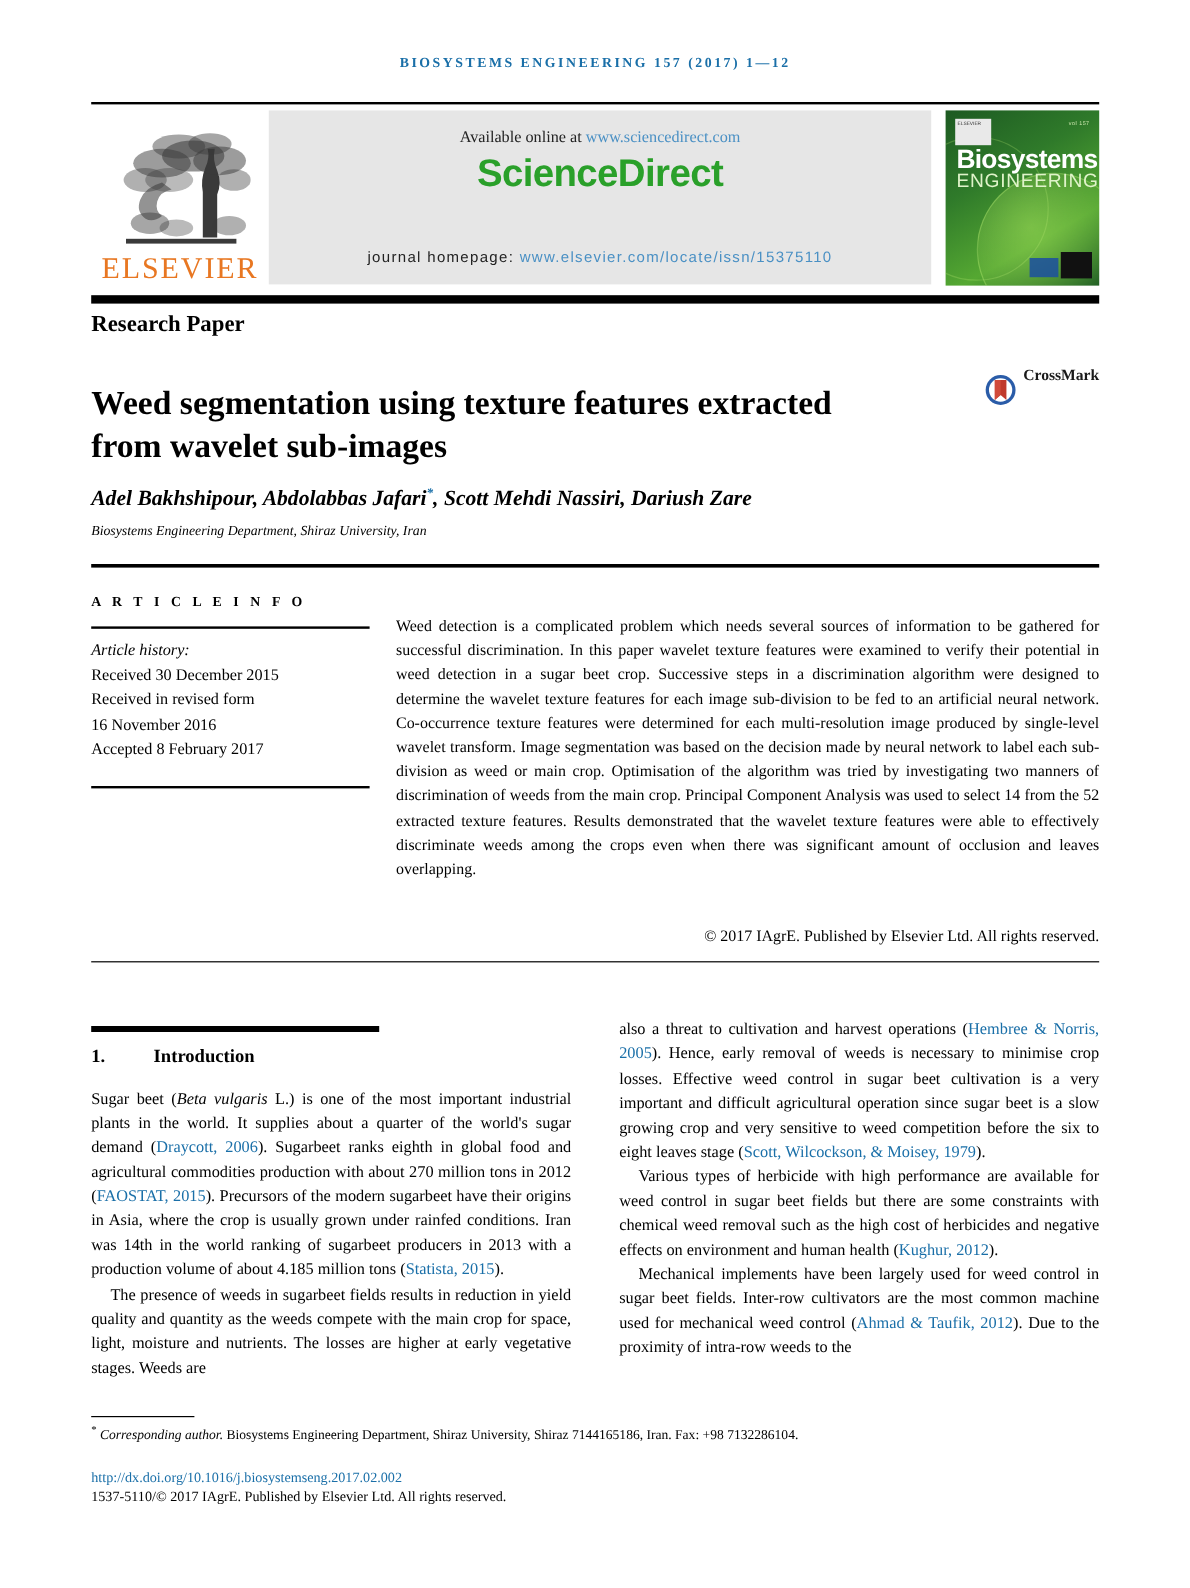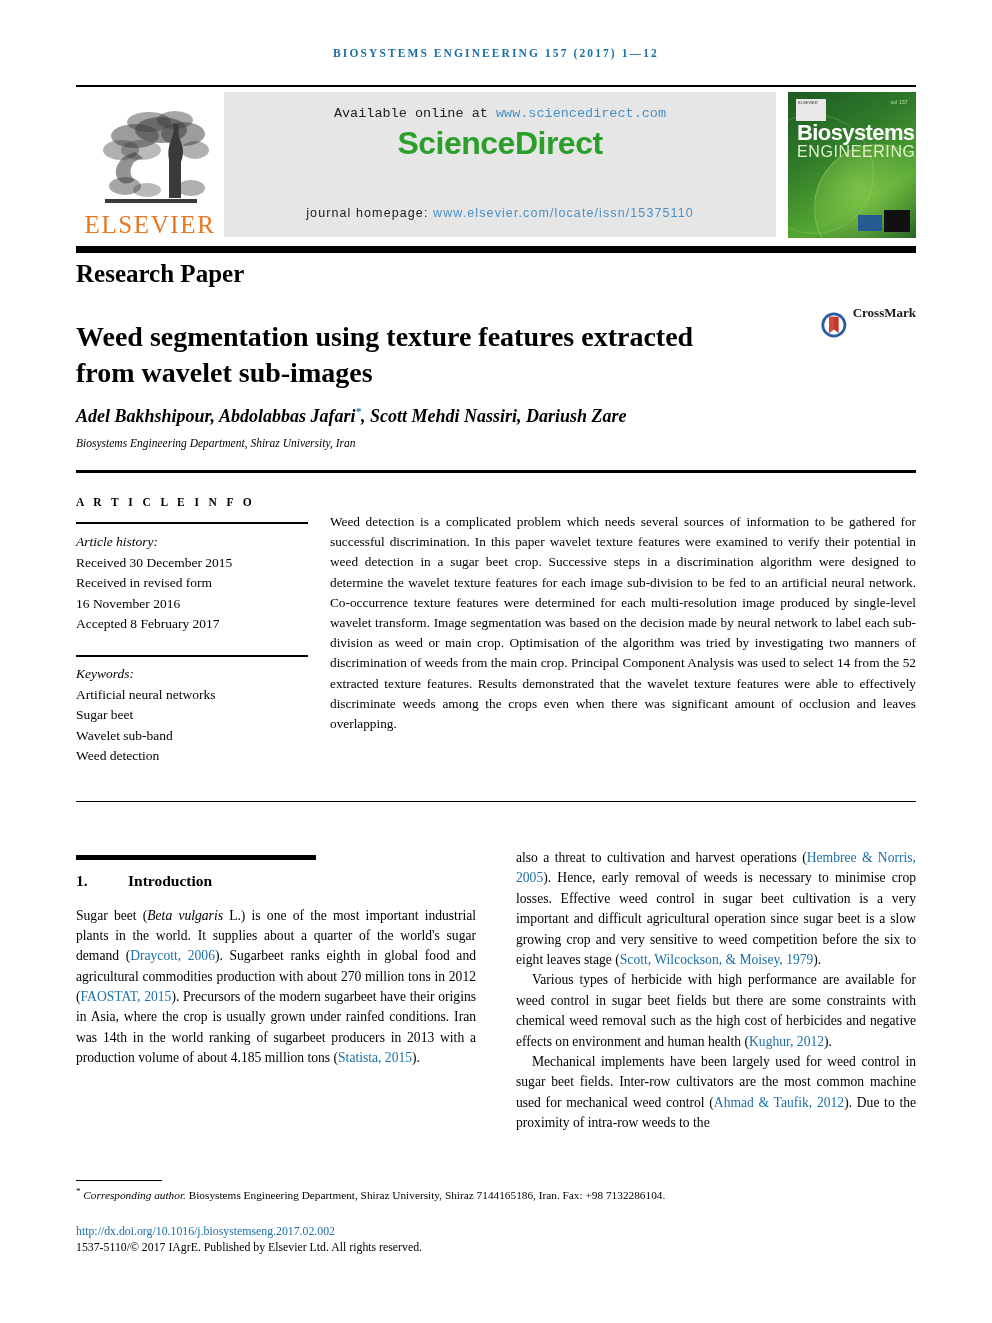--- a/index.html
+++ b/index.html
@@ -66,21 +66,21 @@
   .sd-box {
     position: absolute;
     left: 148px; top: 7px;
     width: 552px; height: 145px;
     background: #e6e6e6;
     display: flex;
     flex-direction: column;
     align-items: center;
   }
   .sd-avail {
-    font-family: Liberation Mono, monospace;
+    font-family: Liberation Serif, serif;
     font-size: 13.5px;
     color: #222;
     margin-top: 14px;
     text-align: center;
   }
   .sd-avail .lnk { color: #4a90c4; }
   .sd-word {
     font-family: "Liberation Sans", sans-serif;
     font-weight: bold;
     font-size: 32px;
@@ -147,21 +147,21 @@
   .rule-thick {
     position: absolute;
     left: 0; top: 161px; width: 840px; height: 7px;
     background: #000;
   }
 
   
   .section-label {
     position: absolute;
     left: 76px; top: 260px;
-    font-size: 25px;
+    font-size: 19px;
     font-weight: bold;
     font-family: "Liberation Serif", serif;
   }
   .article-title {
     position: absolute;
     left: 76px; top: 300px; width: 640px;
     font-size: 28px;
     font-weight: bold;
     line-height: 1.3;
     font-family: "Liberation Serif", serif;
@@ -403,39 +403,34 @@
   <div class="info-head">A R T I C L E   I N F O</div>
   <div class="info-rule1"></div>
   <div class="info-history">
     <div class="ital">Article history:</div>
     <div>Received 30 December 2015</div>
     <div>Received in revised form</div>
     <div>16 November 2016</div>
     <div>Accepted 8 February 2017</div>
   </div>
   <div class="info-rule2"></div>
-  <div class="info-keywords">
-    <div class="ital">Keywords:</div>
-    <div>Artificial neural networks</div>
-    <div>Sugar beet</div>
-    <div>Wavelet sub-band</div>
-    <div>Weed detection</div>
-  </div>
 
   <div class="abstract">Weed detection is a complicated problem which needs several sources of information to be gathered for successful discrimination. In this paper wavelet texture features were examined to verify their potential in weed detection in a sugar beet crop. Successive steps in a discrimination algorithm were designed to determine the wavelet texture features for each image sub-division to be fed to an artificial neural network. Co-occurrence texture features were determined for each multi-resolution image produced by single-level wavelet transform. Image segmentation was based on the decision made by neural network to label each sub-division as weed or main crop. Optimisation of the algorithm was tried by investigating two manners of discrimination of weeds from the main crop. Principal Component Analysis was used to select 14 from the 52 extracted texture features. Results demonstrated that the wavelet texture features were able to effectively discriminate weeds among the crops even when there was significant amount of occlusion and leaves overlapping.</div>
+  <div class="copyright">© 2017 IAgrE. Published by Elsevier Ltd. All rights reserved.</div>
 
   <div class="rule-thin"></div>
 
   <div class="col-left">
     <div class="intro-rule"></div>
     <div class="intro-head">
       <span class="num">1.</span><span>Introduction</span>
     </div>
     <div id="left-paras">
         <div class="body-p"><span>Sugar beet (</span><span class="ital">Beta vulgaris</span><span> L.) is one of the most important industrial plants in the world. It supplies about a quarter of the world's sugar demand (</span><span class="cite">Draycott, 2006</span><span>). Sugarbeet ranks eighth in global food and agricultural commodities production with about 270 million tons in 2012 (</span><span class="cite">FAOSTAT, 2015</span><span>). Precursors of the modern sugarbeet have their origins in Asia, where the crop is usually grown under rainfed conditions. Iran was 14th in the world ranking of sugarbeet producers in 2013 with a production volume of about 4.185 million tons (</span><span class="cite">Statista, 2015</span><span>).</span></div>
+        <div class="body-p"><span>The presence of weeds in sugarbeet fields results in reduction in yield quality and quantity as the weeds compete with the main crop for space, light, moisture and nutrients. The losses are higher at early vegetative stages. Weeds are</span></div>
       </div>
   </div>
 
   <div class="col-right">
     <div id="right-paras">
         <div class="body-p"><span>also a threat to cultivation and harvest operations (</span><span class="cite">Hembree &amp; Norris, 2005</span><span>). Hence, early removal of weeds is necessary to minimise crop losses. Effective weed control in sugar beet cultivation is a very important and difficult agricultural operation since sugar beet is a slow growing crop and very sensitive to weed competition before the six to eight leaves stage (</span><span class="cite">Scott, Wilcockson, &amp; Moisey, 1979</span><span>).</span></div>
         <div class="body-p"><span>Various types of herbicide with high performance are available for weed control in sugar beet fields but there are some constraints with chemical weed removal such as the high cost of herbicides and negative effects on environment and human health (</span><span class="cite">Kughur, 2012</span><span>).</span></div>
         <div class="body-p"><span>Mechanical implements have been largely used for weed control in sugar beet fields. Inter-row cultivators are the most common machine used for mechanical weed control (</span><span class="cite">Ahmad &amp; Taufik, 2012</span><span>). Due to the proximity of intra-row weeds to the</span></div>
       </div>
   </div>

